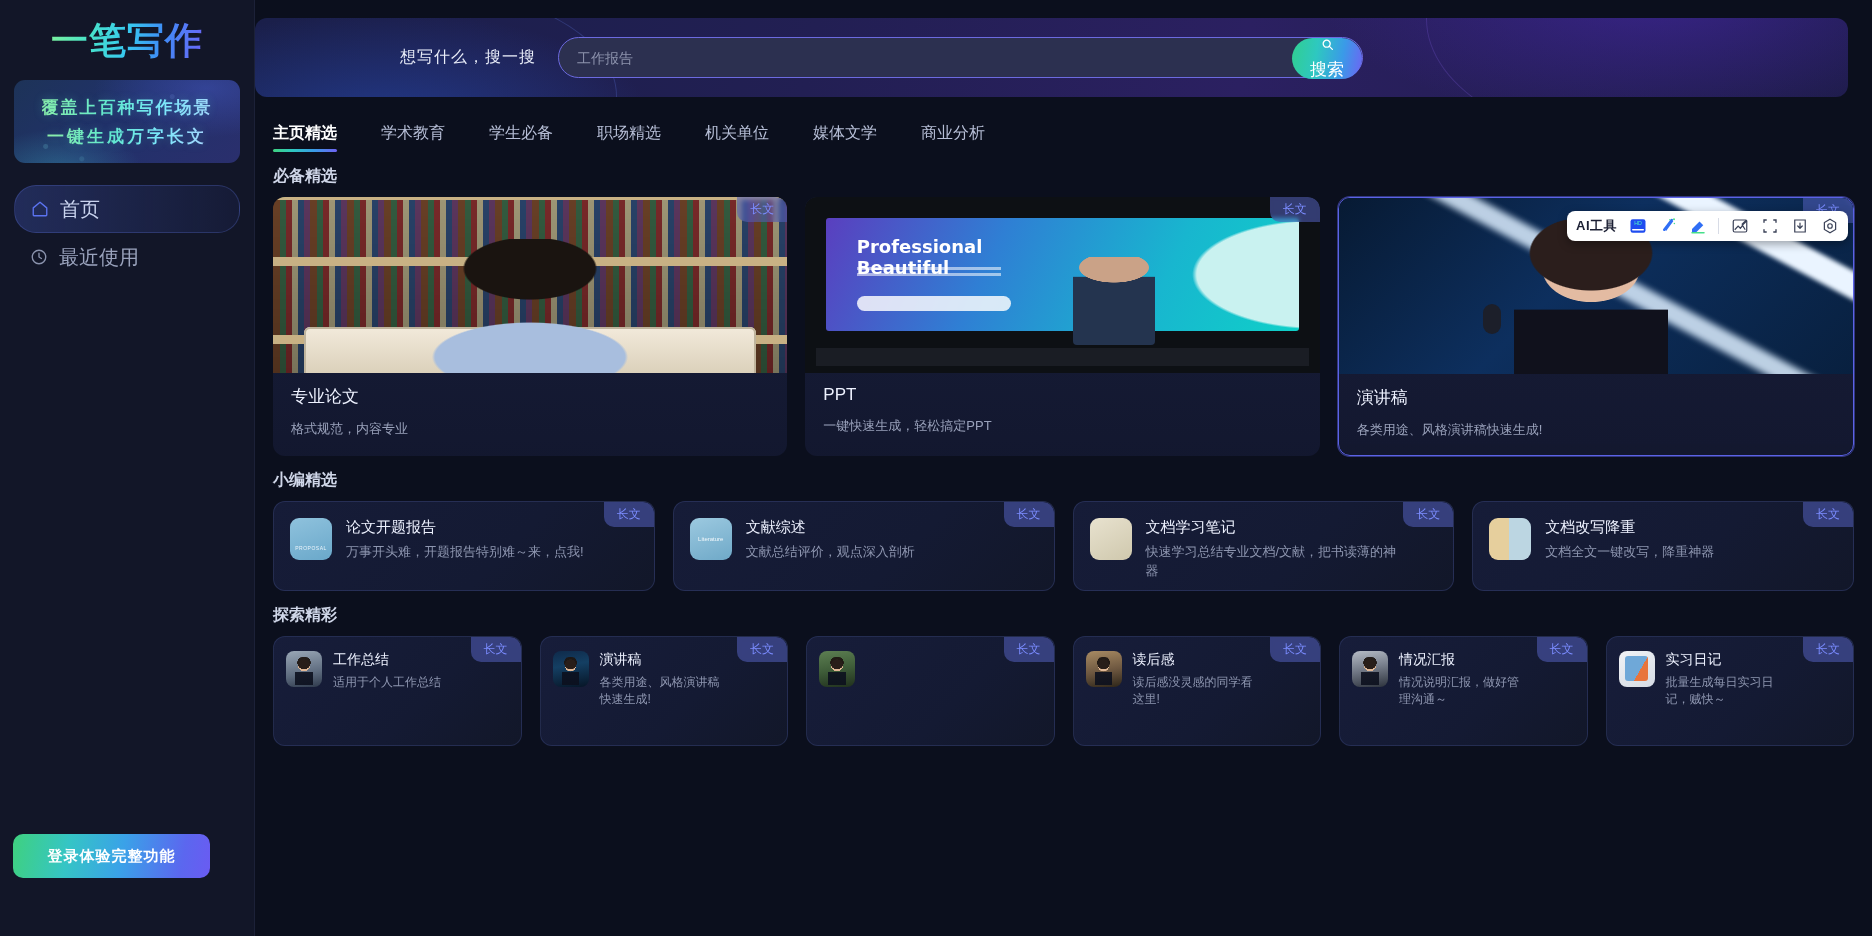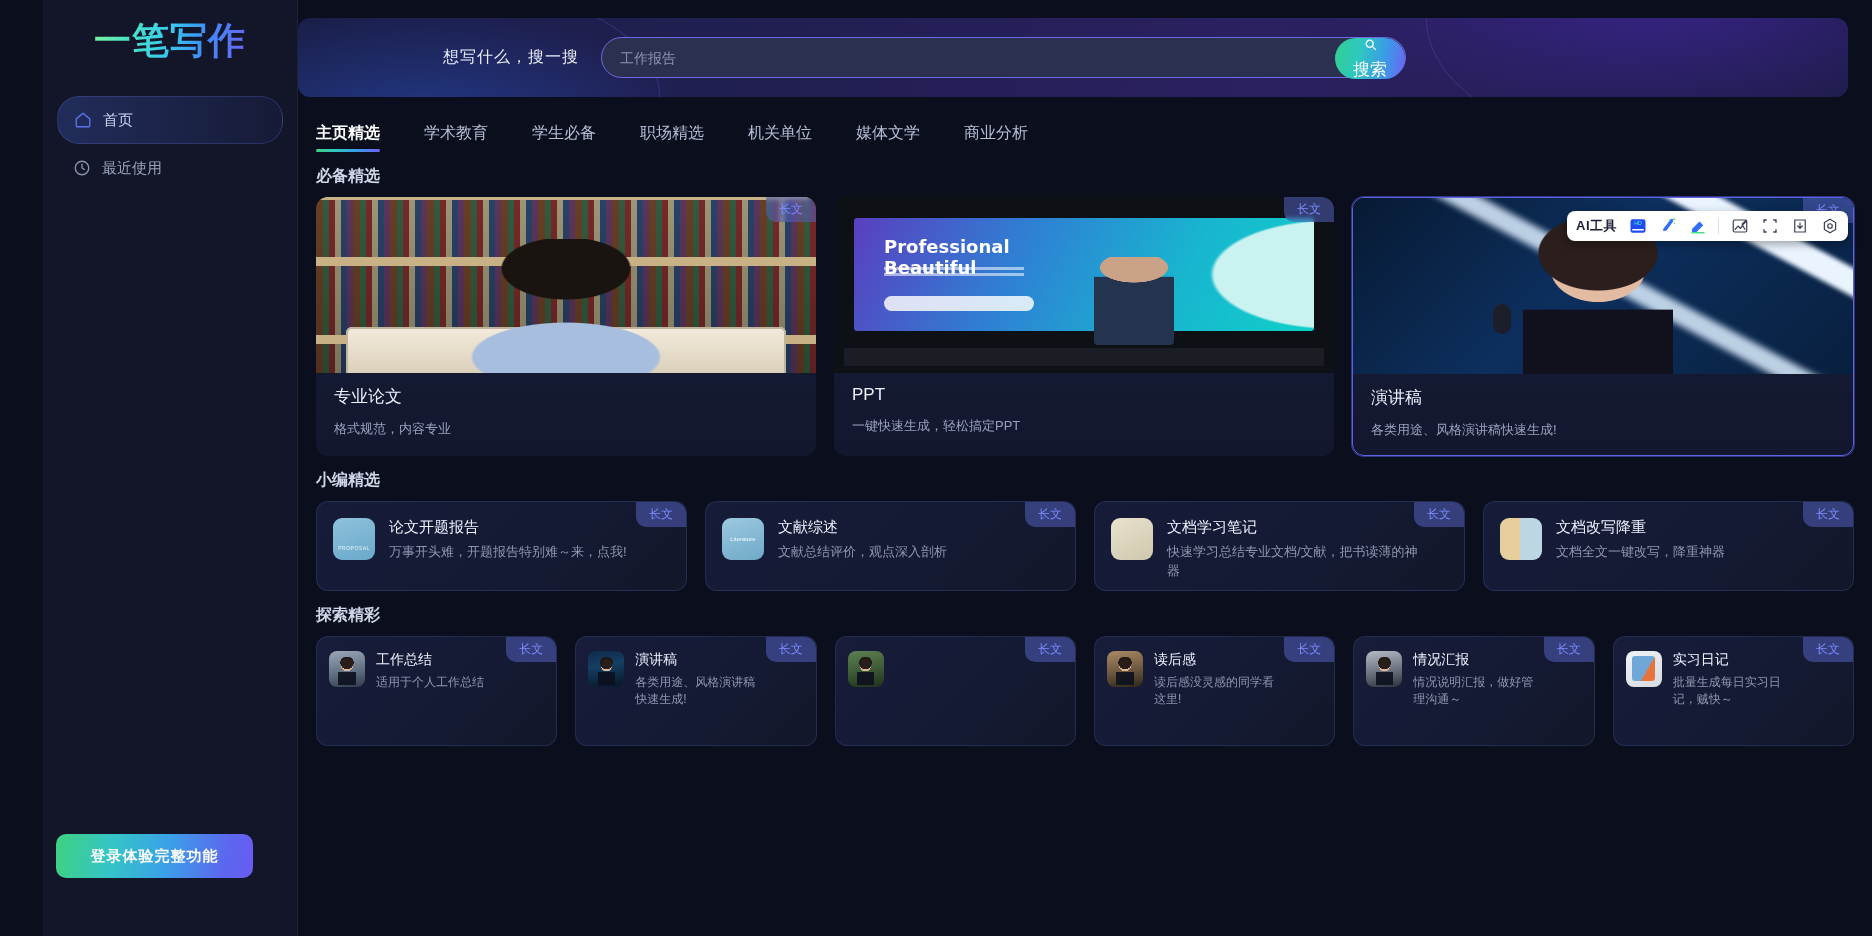--- a/index.html
+++ b/index.html
@@ -2,21 +2,21 @@
 <html><head>
 <meta charset="utf-8">
 <style>
   * { box-sizing: border-box; margin: 0; padding: 0; }
   html, body {
     width: 1872px; height: 936px;
     background: #0b0f1d;
     font-family: "Liberation Sans", "DejaVu Sans", sans-serif;
     overflow: hidden;
   }
-  .app { position: relative; width: 1872px; height: 936px; display: flex; background:#0b0f1d;padding-left:43px; }
+  .app { position: relative; width: 1872px; height: 936px; display: flex; background:#0b0f1d; }
 
   
   .sidebar {
     width: 255px; height: 936px; flex: 0 0 255px;
     background: #121628;
     position: relative;
     border-right: 1px solid #1c2138;
   }
   .logo-wrap {
     height: 74px; display:flex; align-items:center; justify-content:center;
@@ -49,21 +49,21 @@
     font-size: 17px; font-weight: 700; letter-spacing: 2px;
     background: linear-gradient(90deg,#8ef0a8,#63e9d0 40%,#7fe9ff 70%,#a8d4ff);
     -webkit-background-clip:text; background-clip:text; color:transparent;
     text-shadow: 0 0 10px rgba(80,220,200,.25);
   }
   .promo-l2 { letter-spacing: 3px; }
 
   .nav { margin-top: 22px; padding: 0 14px; }
   .nav-item {
     height: 48px; border-radius: 22px; display:flex; align-items:center; gap:11px;
-    padding: 0 16px; color:#9aa3bd; font-size:15px; cursor:pointer;
+    padding: 0 16px; color:#9aa3bd; font-size:20px; cursor:pointer;
   }
   .nav-item.active {
     background: linear-gradient(90deg, rgba(57,76,160,.42), rgba(40,52,118,.18));
     color:#c9d3ee; border:1px solid rgba(90,110,210,.30);
   }
   .nav-item .ico { width:18px; height:18px; display:flex; align-items:center; justify-content:center; }
   .nav-item.active .ico svg { stroke:#5b73f0; }
   .nav-item .ico svg { stroke:#8a93ad; }
 
   .login-btn {
@@ -273,20 +273,24 @@
 </head>
 <body>
 
 <div class="app">
 
   <aside class="sidebar">
     <div class="logo-wrap">
       <div class="logo-text">一笔写作</div>
     </div>
 
+    <div class="promo">
+      <div class="promo-l1">覆盖上百种写作场景</div>
+      <div class="promo-l2">一键生成万字长文</div>
+    </div>
 
     <nav class="nav">
       <div class="nav-item active">
         <span class="ico">
           <svg width="18" height="18" viewBox="0 0 24 24" fill="none" stroke-width="1.8" stroke-linecap="round" stroke-linejoin="round">
               <path d="M3 10.5 12 3l9 7.5V20a1 1 0 0 1-1 1H4a1 1 0 0 1-1-1z"></path>
             </svg>
         </span>
         <span>首页</span>
       </div>

